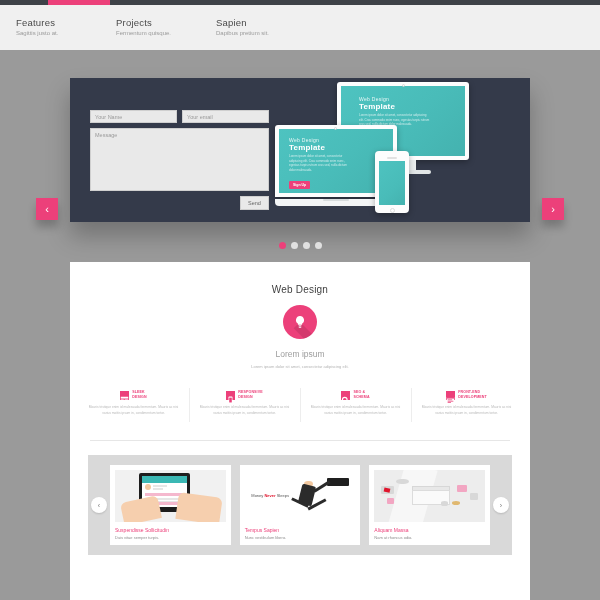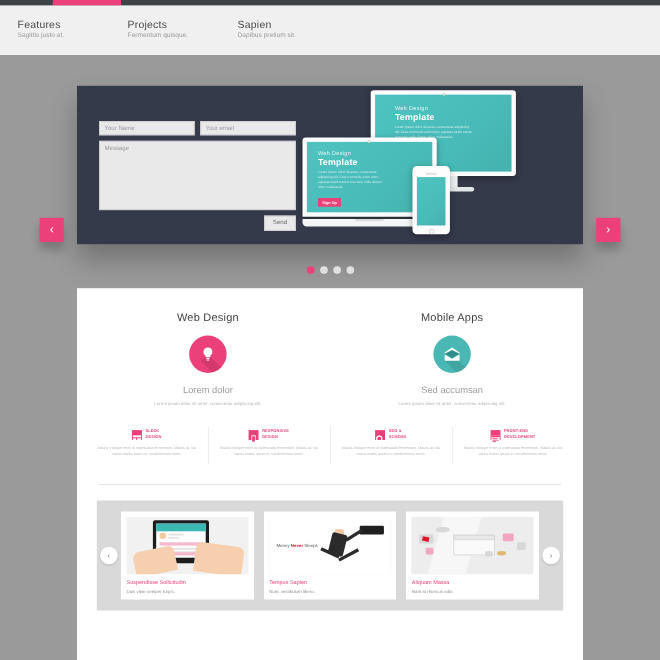--- a/index.html
+++ b/index.html
@@ -315,38 +315,25 @@
     <div class="feature">
       <div class="feat-title">Web Design</div>
       <div class="feat-circle" style="background:#ec407a">
         <div class="shadow"></div>
         <svg width="16" height="16" viewBox="0 0 24 24" style="position:relative">
           <path d="M12 3a6 6 0 0 0-3.2 11.1V16h6.4v-1.9A6 6 0 0 0 12 3z" fill="#fff"></path>
           <rect x="10" y="17" width="4" height="1.5" fill="#fff"></rect>
           <rect x="10.2" y="19.2" width="3.6" height="1.4" fill="#fff"></rect>
         </svg>
       </div>
-      <div class="feat-sub">Lorem dolor</div>
+      <div class="feat-sub">Lorem ipsum</div>
       <div class="feat-text">Lorem ipsum dolor sit amet, consectetur adipiscing elit.</div>
     </div>
 
 
-    <div class="feature">
-      <div class="feat-title">Mobile Apps</div>
-      <div class="feat-circle" style="background:#49b8b5">
-        <div class="shadow"></div>
-        <svg width="18" height="18" viewBox="0 0 24 24" style="position:relative">
-          <path d="M3 10l9-6 9 6v1l-9 5-9-5z" fill="#fff"></path>
-          <path d="M3 12.5V19a1 1 0 0 0 1 1h16a1 1 0 0 0 1-1v-6.5l-9 5z" fill="#fff"></path>
-          <path d="M3 11.5l9 5 9-5-9-4.5z" fill="#2f8f8c"></path>
-        </svg>
-      </div>
-      <div class="feat-sub">Sed accumsan</div>
-      <div class="feat-text">Lorem ipsum dolor sit amet, consectetur adipiscing elit.</div>
-    </div>
 
   </div>
 
   <div id="boxes">
 
     <div class="box">
       <div class="box-head">
         <span class="box-ico">
           <svg width="9" height="9" viewBox="0 0 12 12">
               <rect x="1" y="1" width="10" height="2.4" fill="#fff"></rect>

